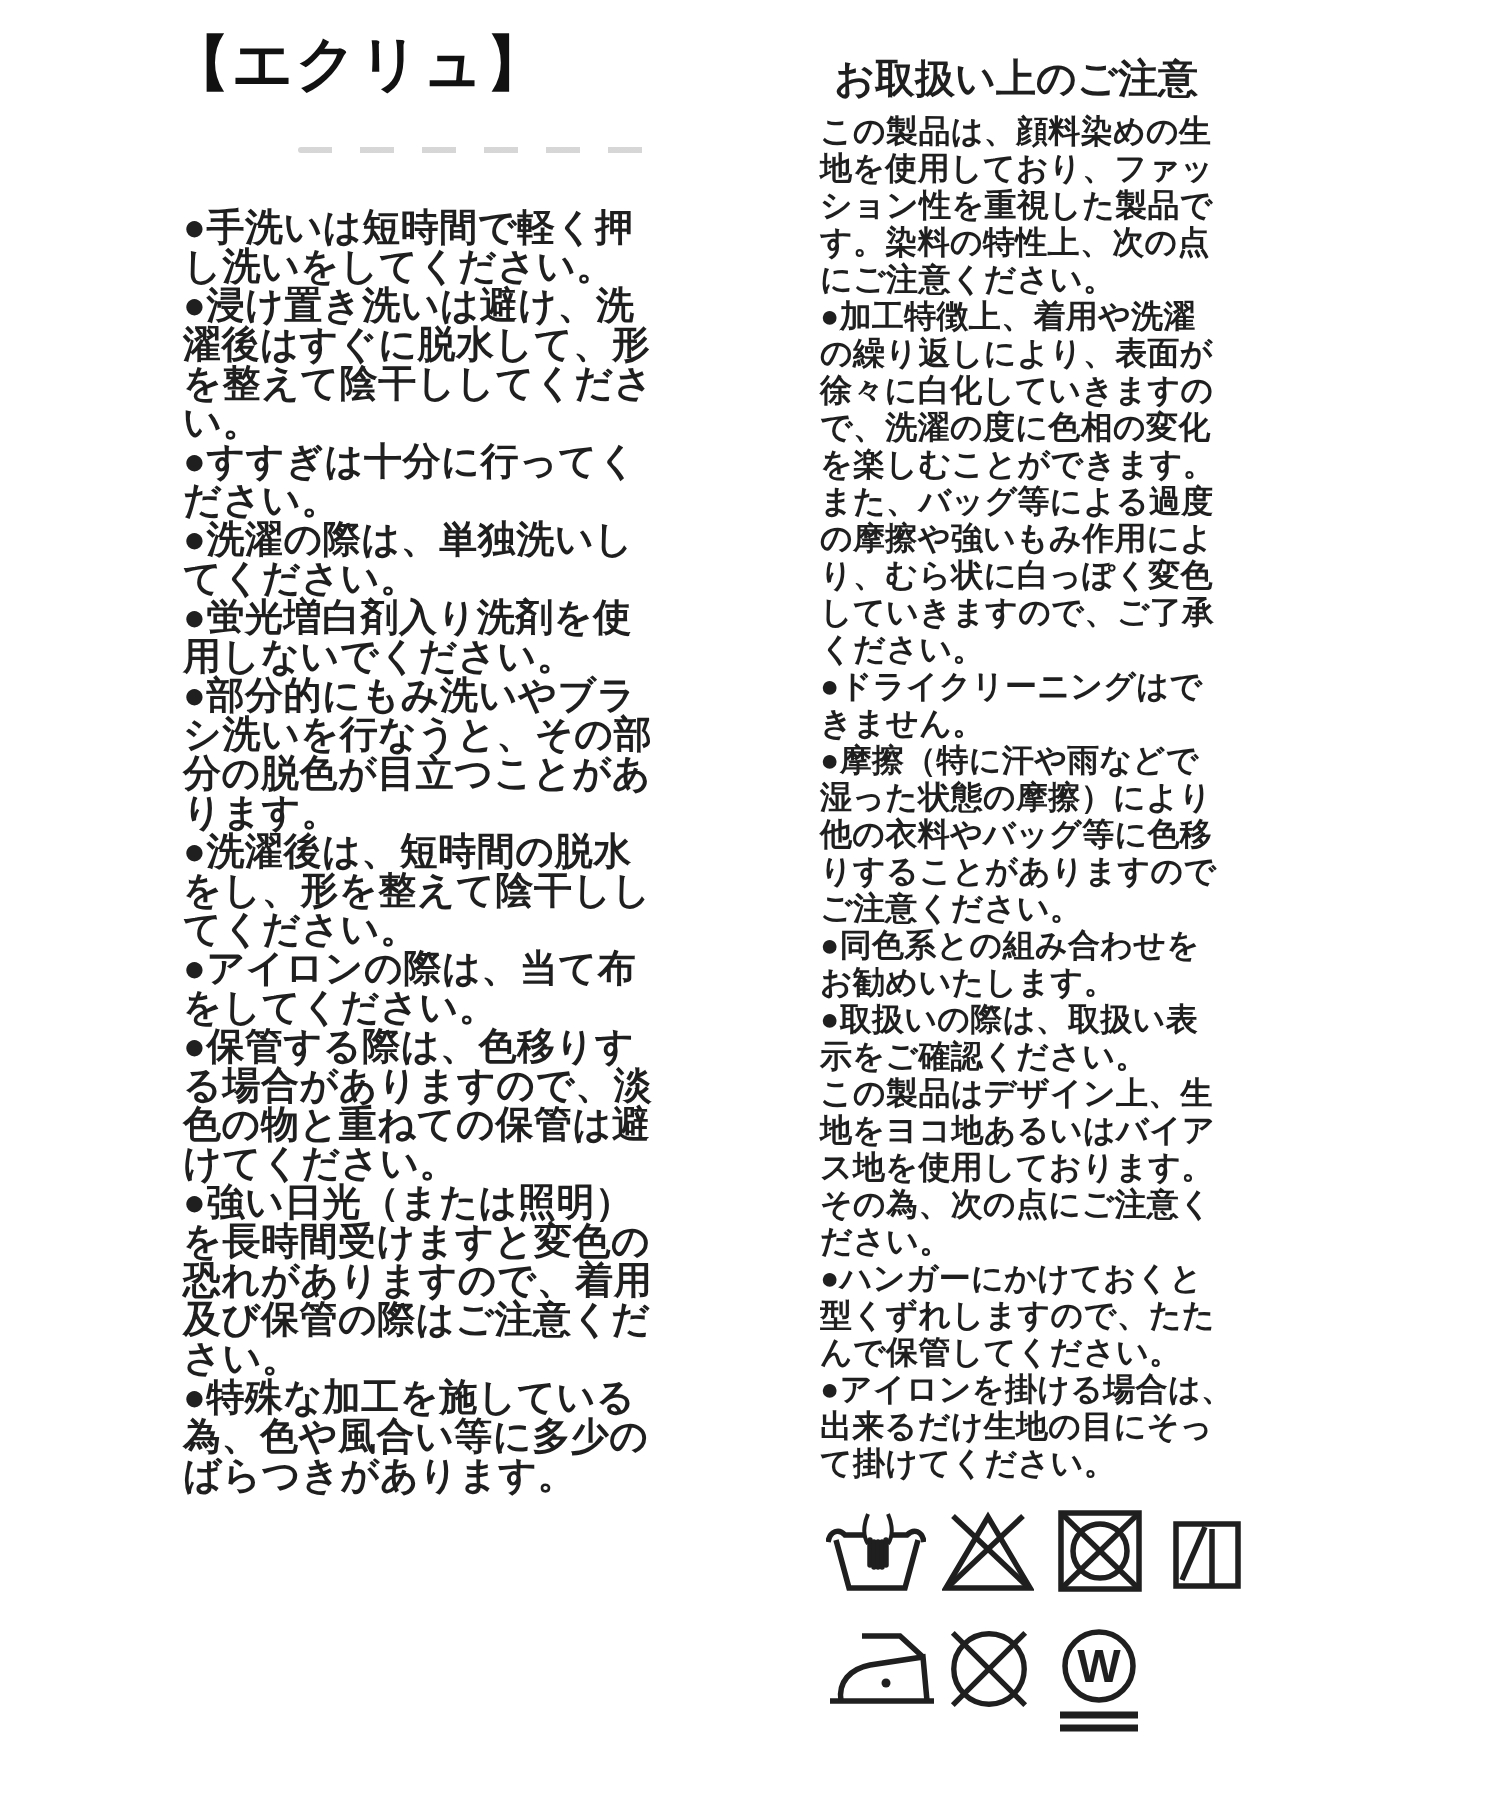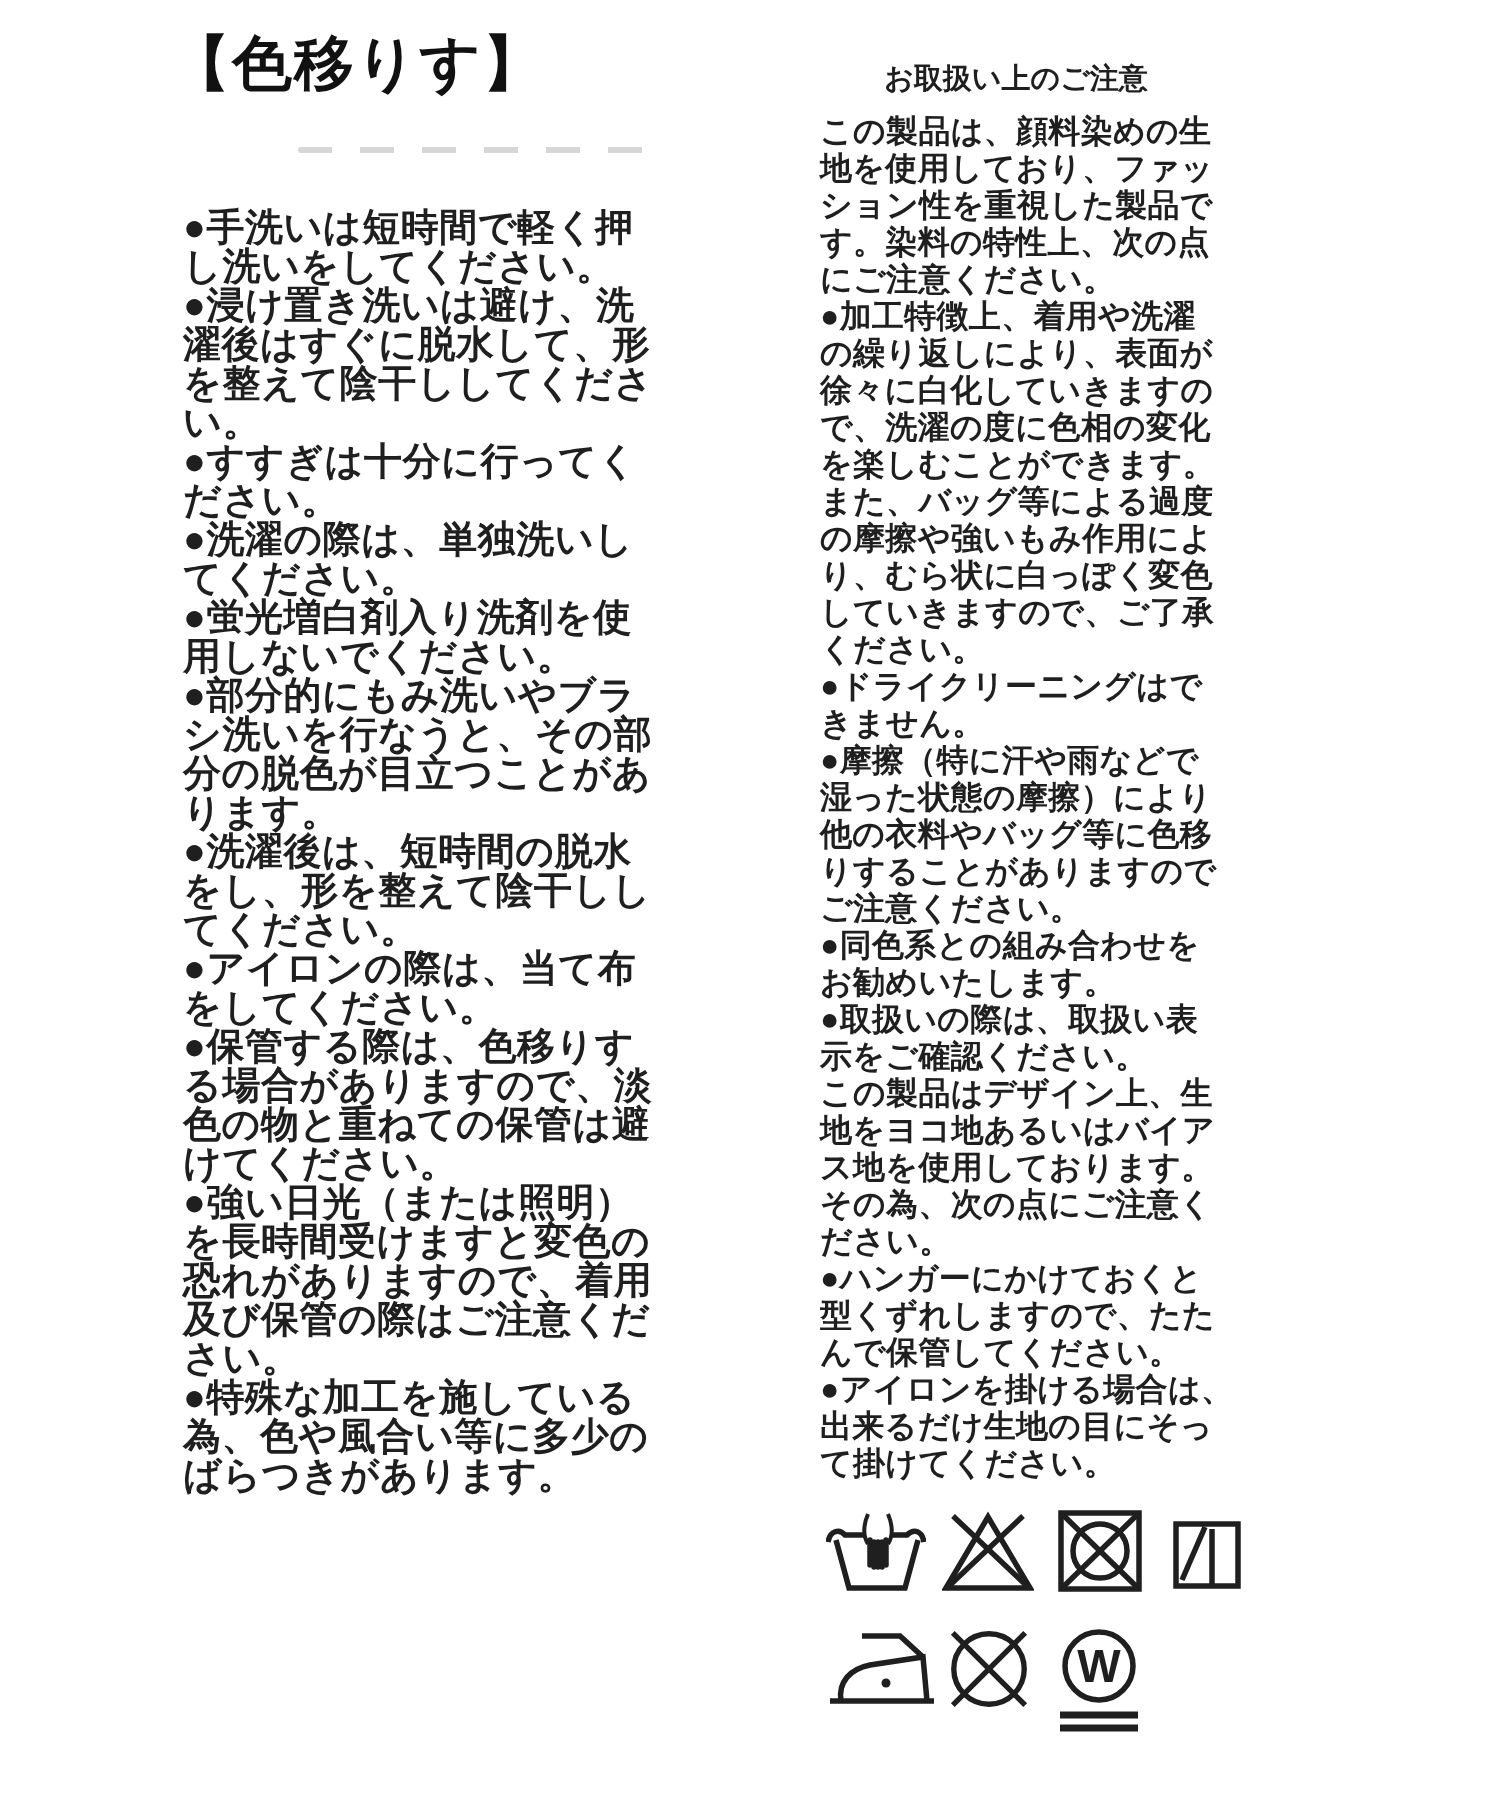--- a/index.html
+++ b/index.html
@@ -30,21 +30,21 @@
   }
   .left-col{
     left:183px;top:208px;
     font-size:38px;line-height:39px;font-weight:700;
     letter-spacing:0.5px;
   }
   .right-col-wrap{
     position:absolute;left:820px;top:60px;width:392px;
   }
   .right-heading{
-    font-size:29px;line-height:37px;font-weight:600;
+    font-size:40px;line-height:37px;font-weight:600;
     text-align:center;white-space:pre;color:#1f1f1f;
   }
   .right-col{
     position:static;
     font-size:32px;line-height:37px;font-weight:600;
     letter-spacing:0.3px;
     margin-top:16px;
   }
   .sym{position:absolute;}
   .sym svg{display:block;}
@@ -58,21 +58,21 @@
     font-family:"Liberation Sans", sans-serif;
     font-weight:700;font-size:46px;
   }
   .hand-stripe{stroke:#4c524c;stroke-width:4.5;stroke-linecap:round;fill:none;}
 </style>
 </head>
 <body>
 
 <div class="canvas">
 
-  <div class="page-title">【色移りす】</div>
+  <div class="page-title">【エクリュ】</div>
 
   <div class="faint-line"></div>
 
   <div class="text-block left-col">●手洗いは短時間で軽く押
 し洗いをしてください。
 ●浸け置き洗いは避け、洗
 濯後はすぐに脱水して、形
 を整えて陰干ししてくださ
 い。
 ●すすぎは十分に行ってく

